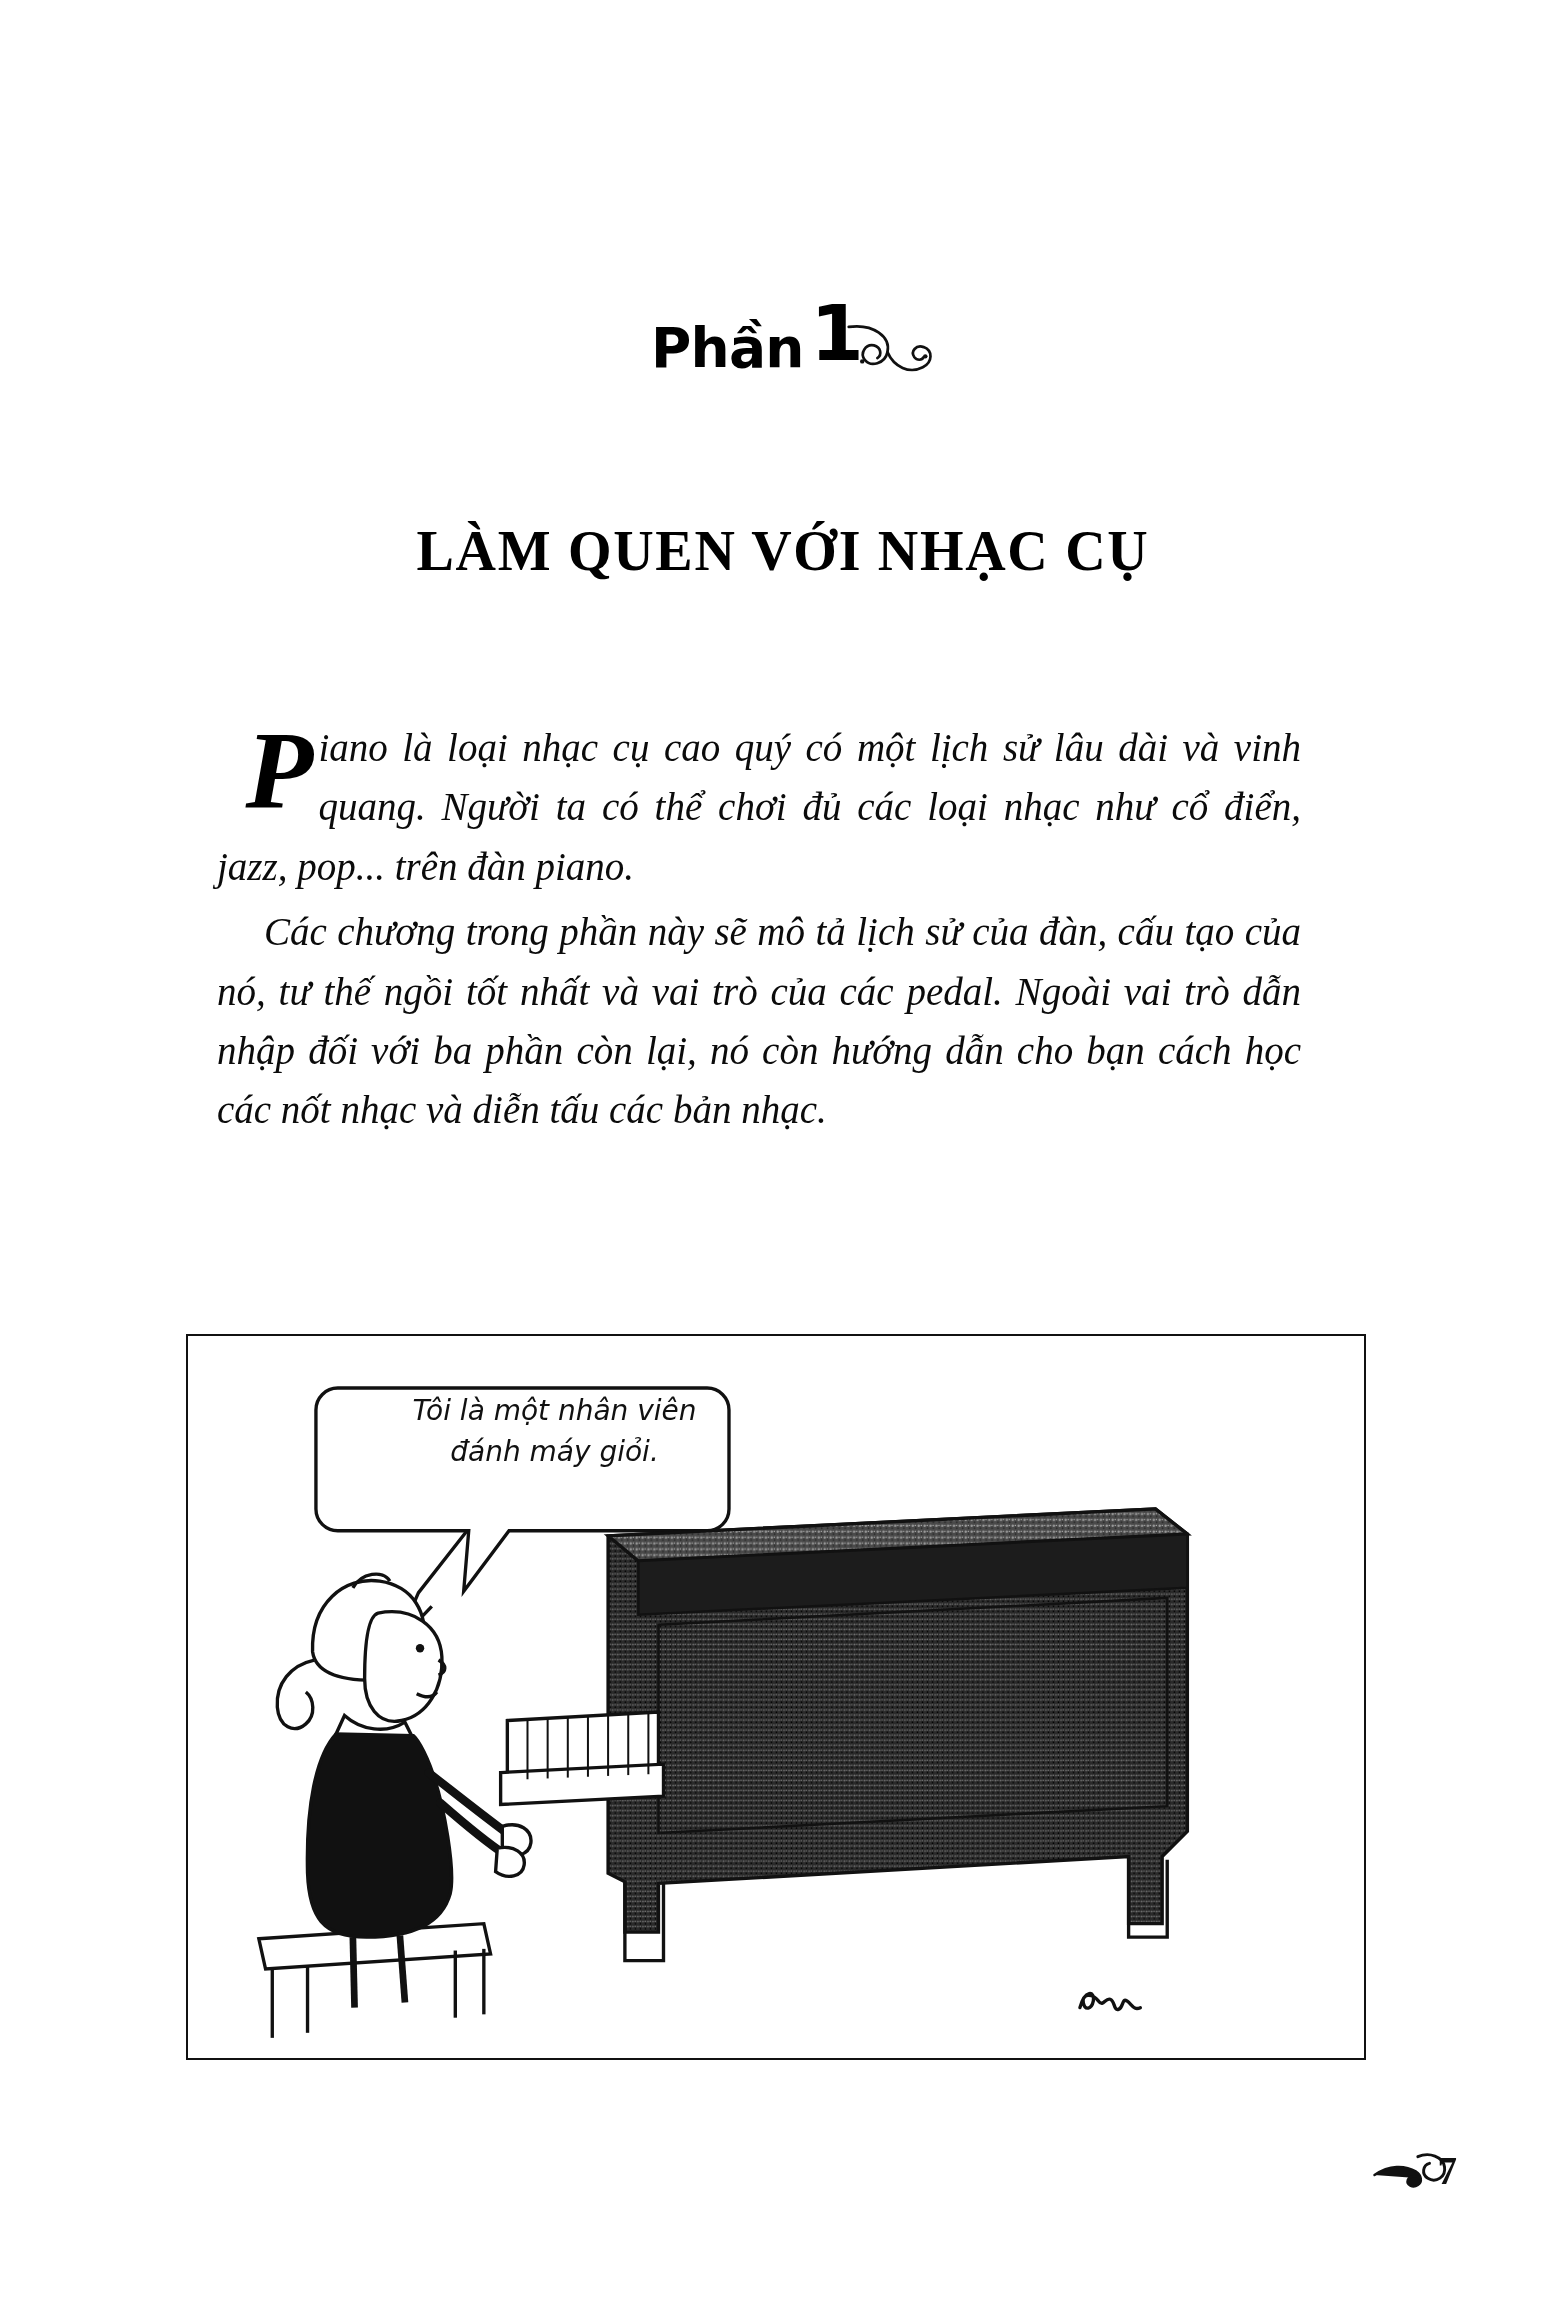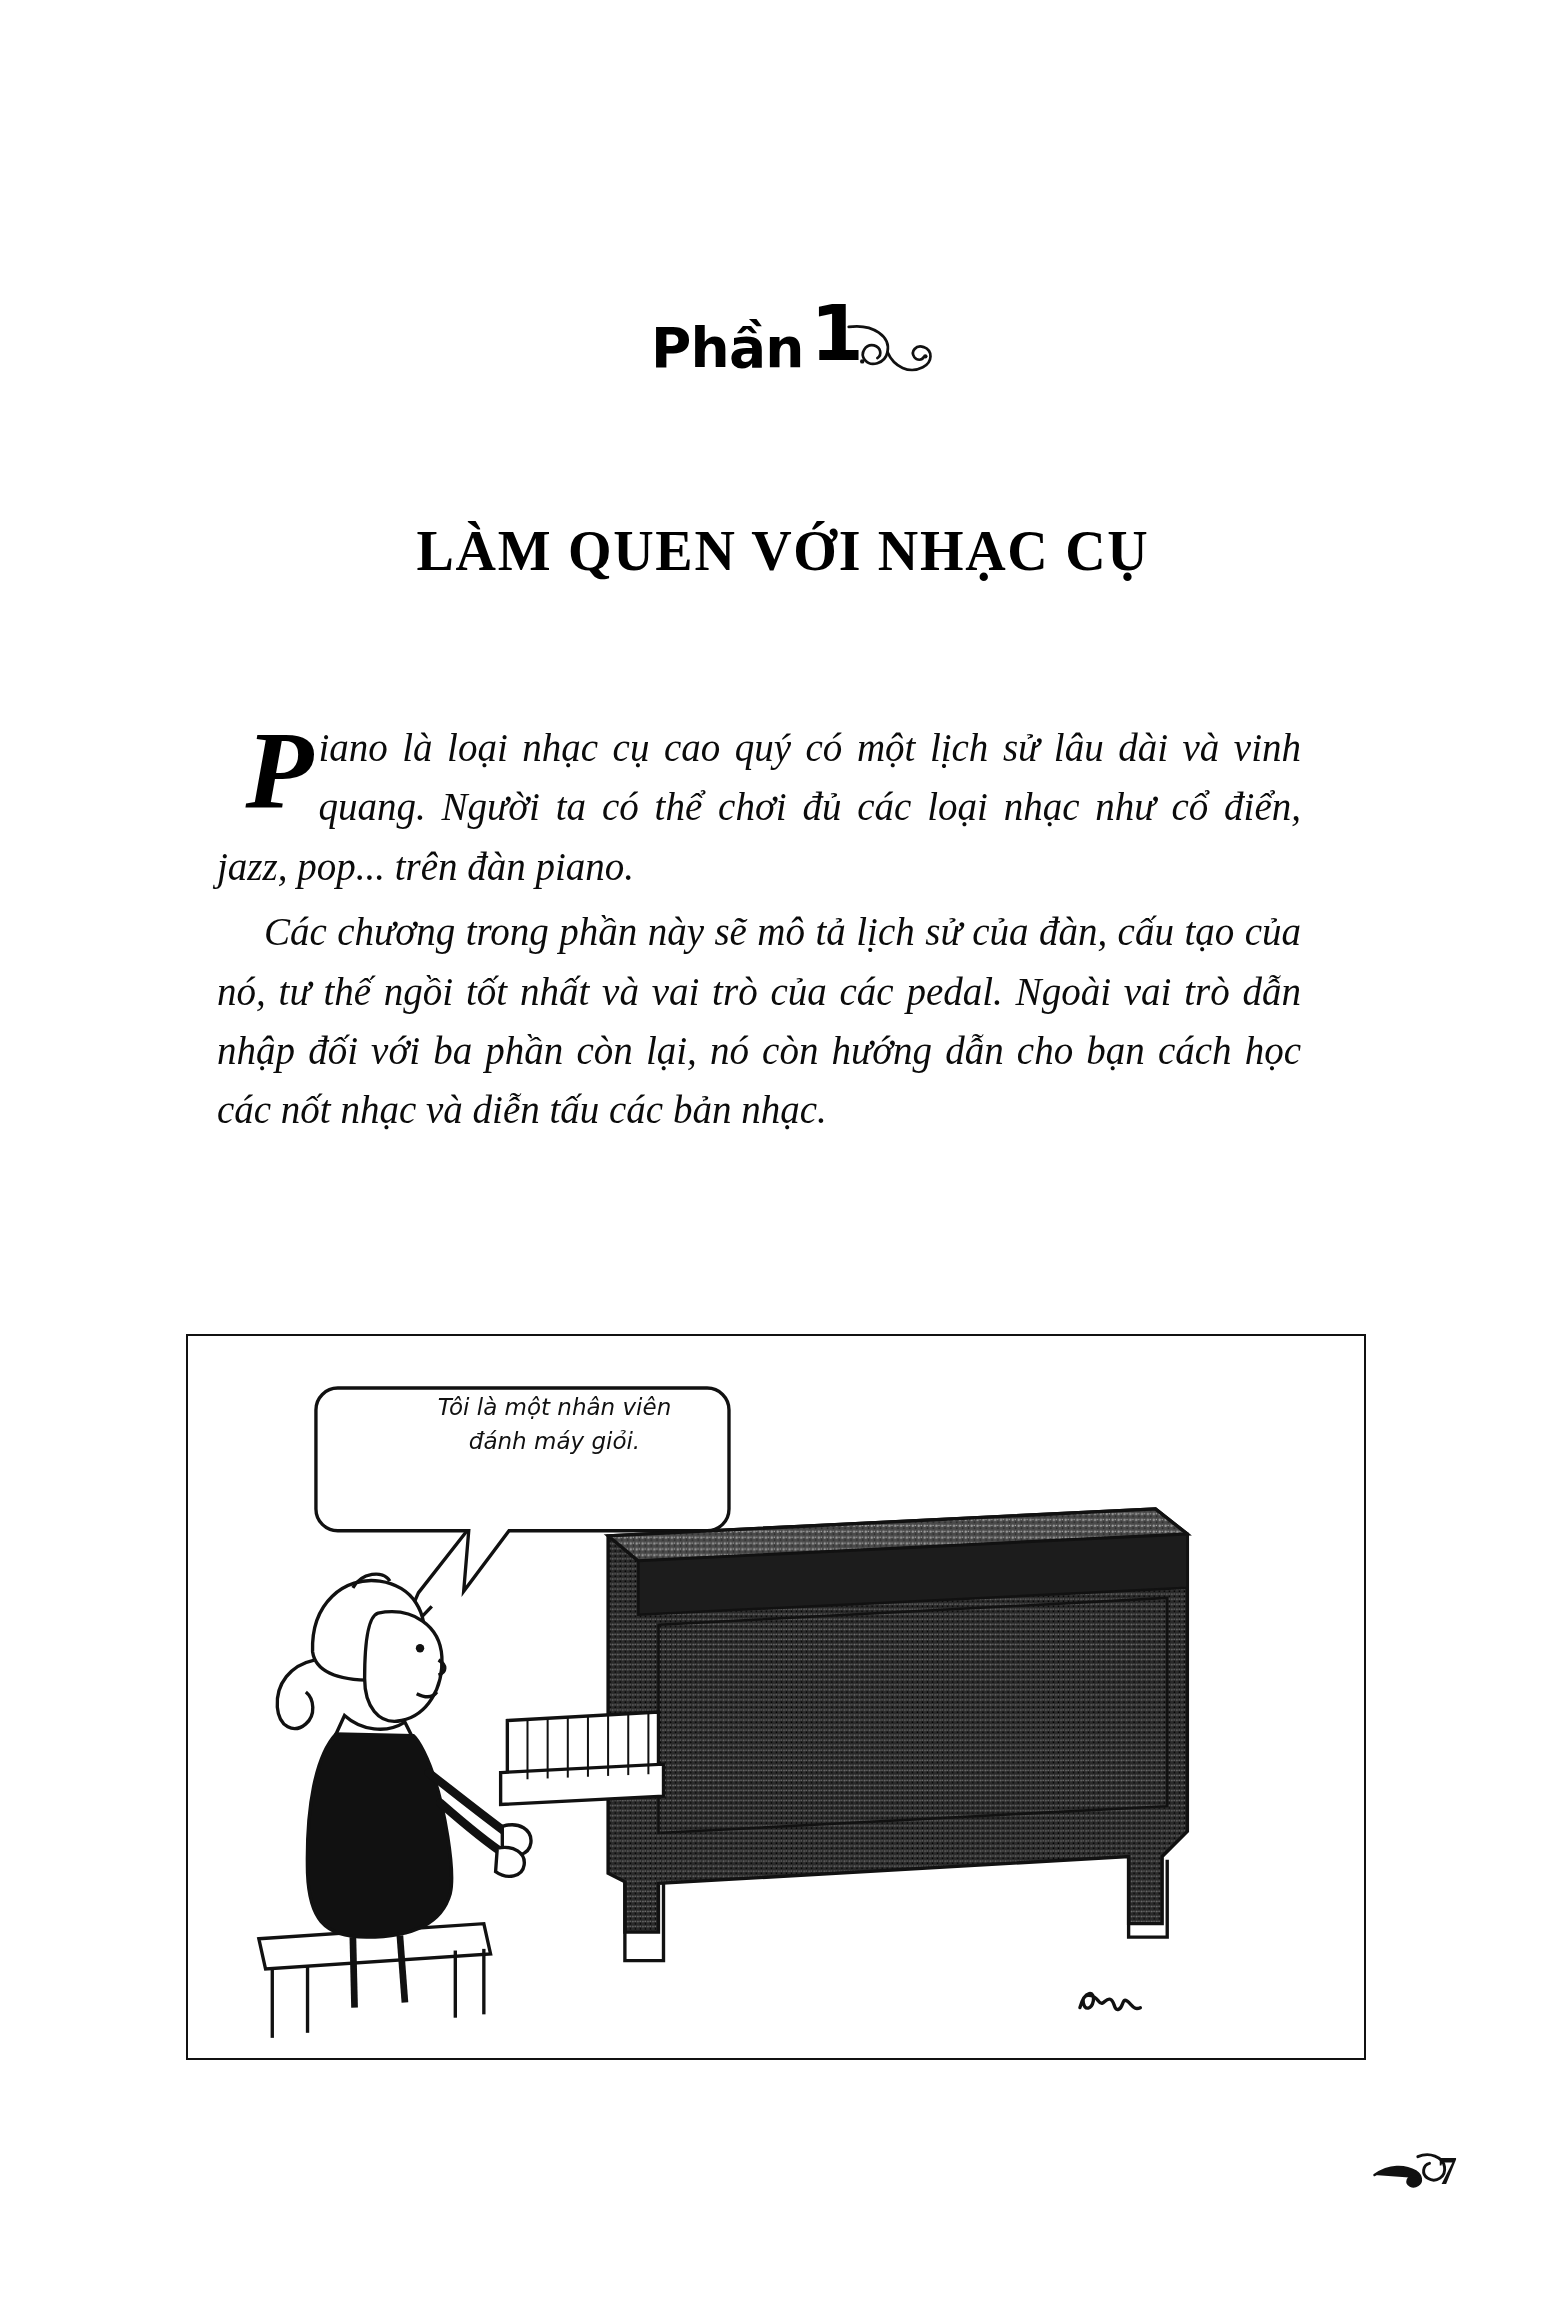--- a/index.html
+++ b/index.html
@@ -130,21 +130,21 @@
     height: 100%;
   }
   .speech-text {
     position: absolute;
     left: 353px;
     top: 1390px;
     width: 403px;
     text-align: center;
     font-family: "DejaVu Sans", sans-serif;
     font-style: italic;
-    font-size: 23px;
+    font-size: 28px;
     line-height: 1.48;
     color: #111;
     pointer-events: none;
   }
 
   
   .folio {
     position: absolute;
     right: 109px;
     bottom: 124px;

